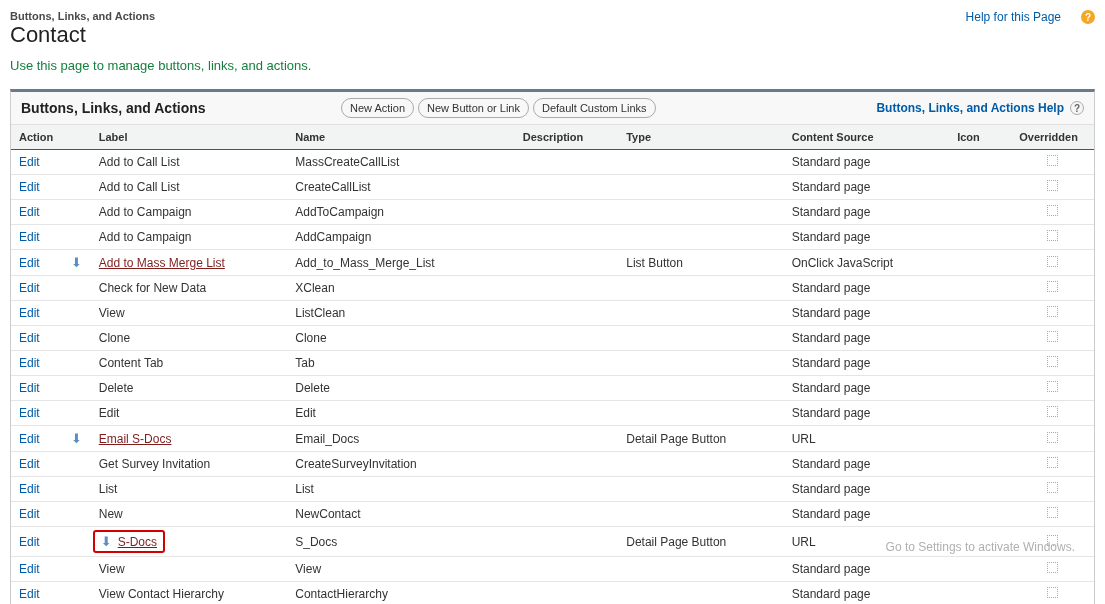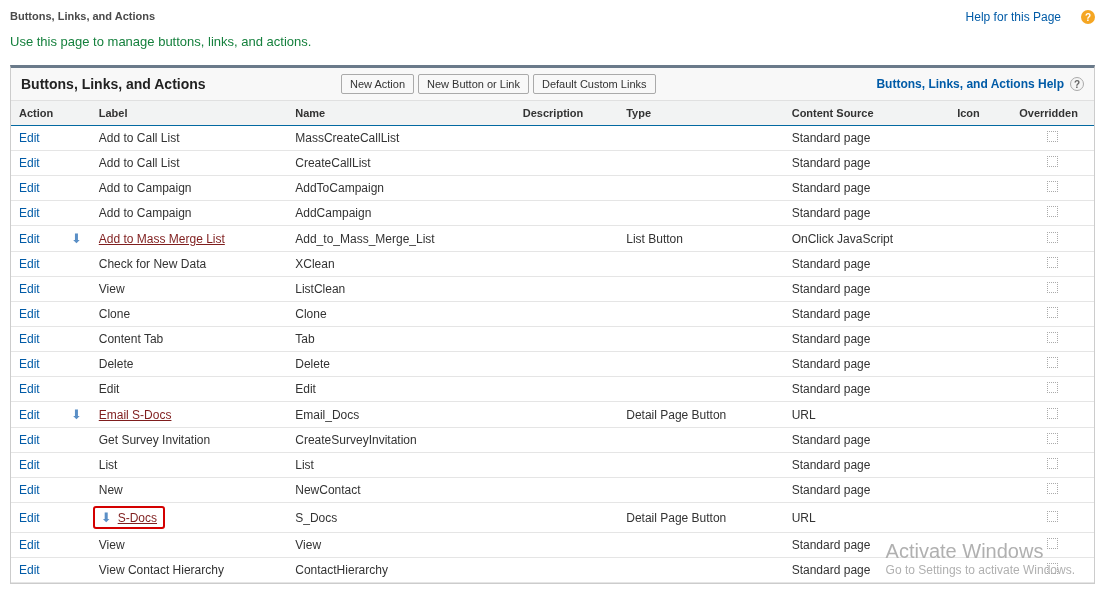--- a/index.html
+++ b/index.html
@@ -76,21 +76,21 @@
     flex: 1 1 auto;
     display: flex;
     gap: 4px;
     justify-content: flex-start;
   }
   .panel-buttons button {
     font-size: 11px;
     color: #333;
     background: #f8f8f8;
     border: 1px solid #aaa;
-    border-radius: 2px;
+    border-radius: 10px;
     padding: 3px 8px;
     cursor: pointer;
   }
   .panel-help {
     flex: 0 0 auto;
     display: flex;
     align-items: center;
     gap: 6px;
     font-weight: bold;
   }
@@ -172,20 +172,21 @@
   }
   .watermark .line1 { font-size: 20px; }
   .watermark .line2 { font-size: 12px; }
 </style>
 </head>
 <body>
 
 <div class="page-header">
   <div>
     <div class="breadcrumb">Buttons, Links, and Actions</div>
+    <h1 class="page-title">Contact</h1>
   </div>
   <a href="#" class="help-link">
     <span>Help for this Page</span>
     <span class="help-circle">?</span>
   </a>
 </div>
 
 <div class="page-desc">Use this page to manage buttons, links, and actions.</div>
 
 <div class="panel">
@@ -416,15 +417,14 @@
           <td class="col-type"></td>
           <td class="col-source">Standard page</td>
           <td class="col-iconh"></td>
           <td class="col-over"><span class="checkbox-readonly"></span></td>
         </tr>
       </tbody>
   </table>
 </div>
 
 <div class="watermark">
-  <div class="line1">Activate Windows</div>
   <div class="line2">Go to Settings to activate Windows.</div>
 </div>
 
 </body></html>

